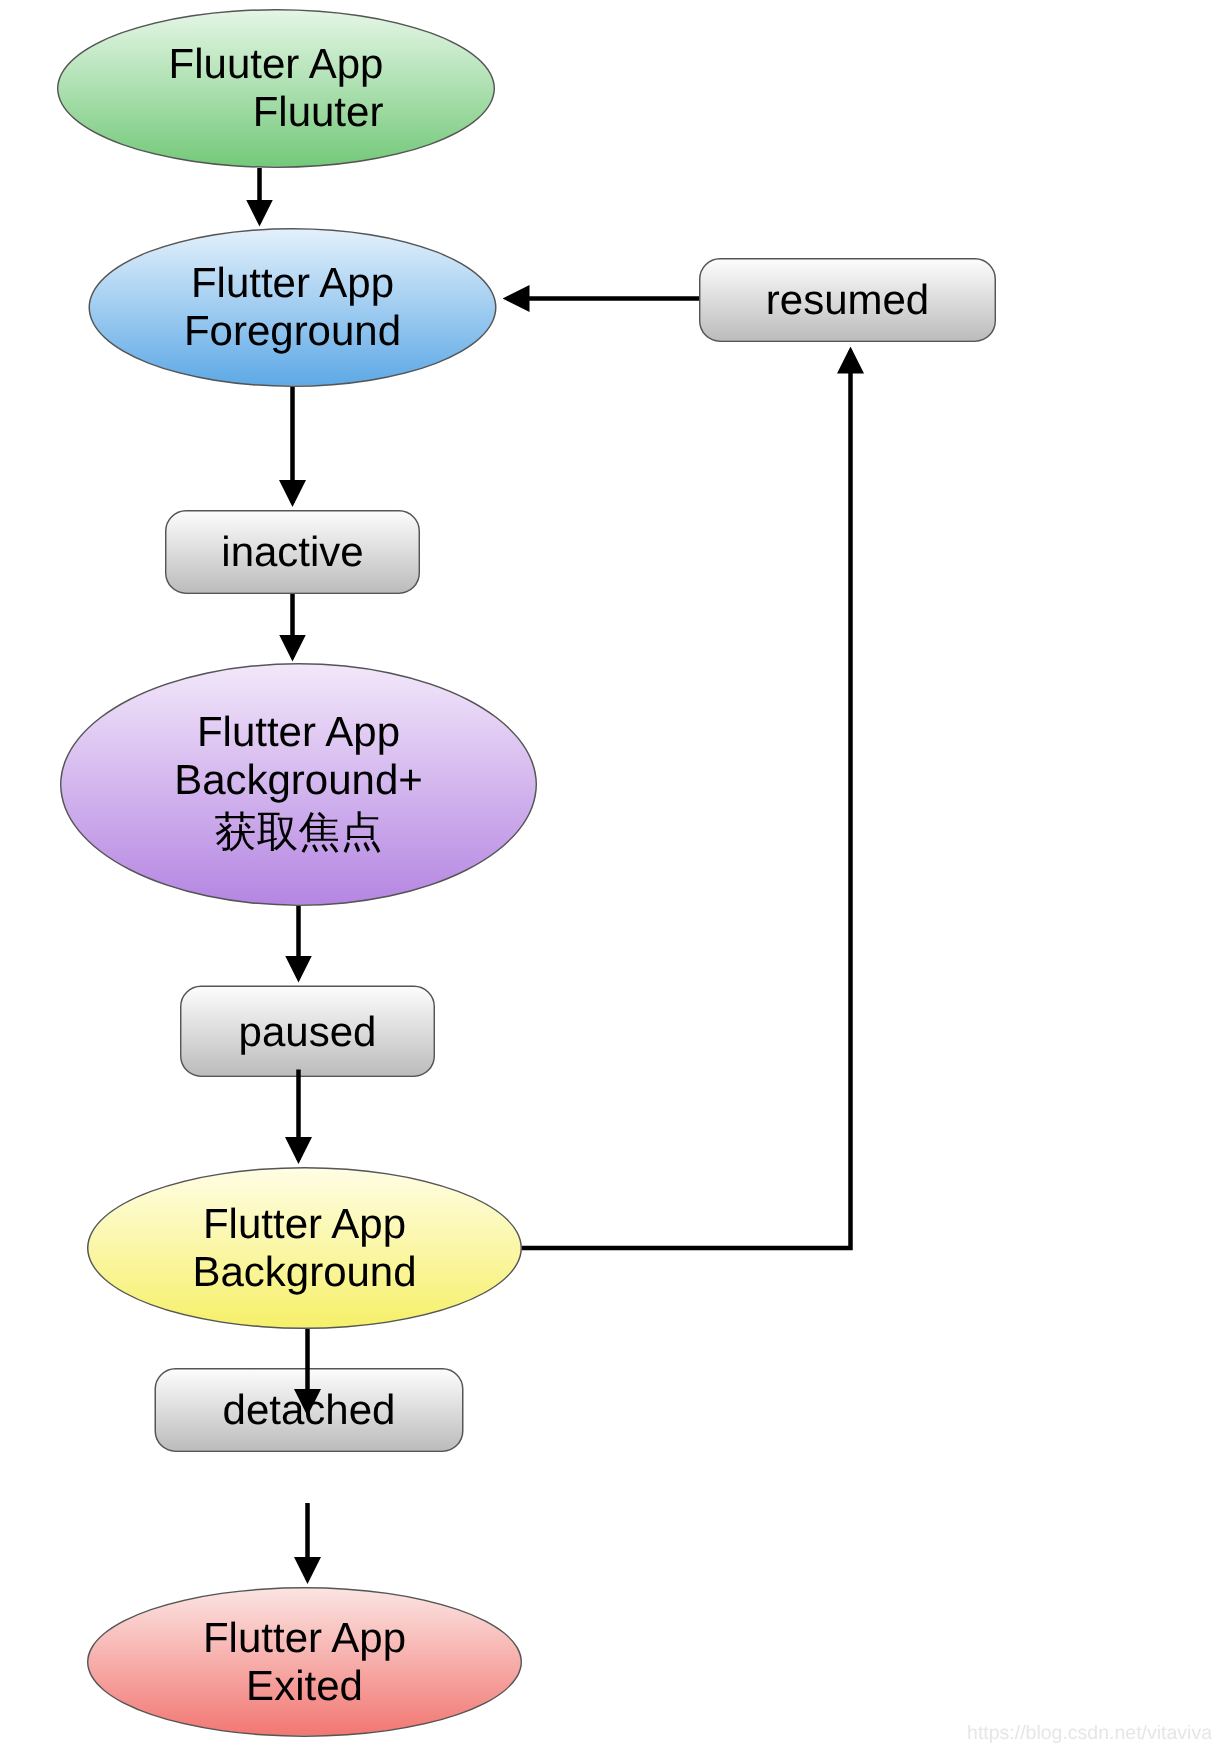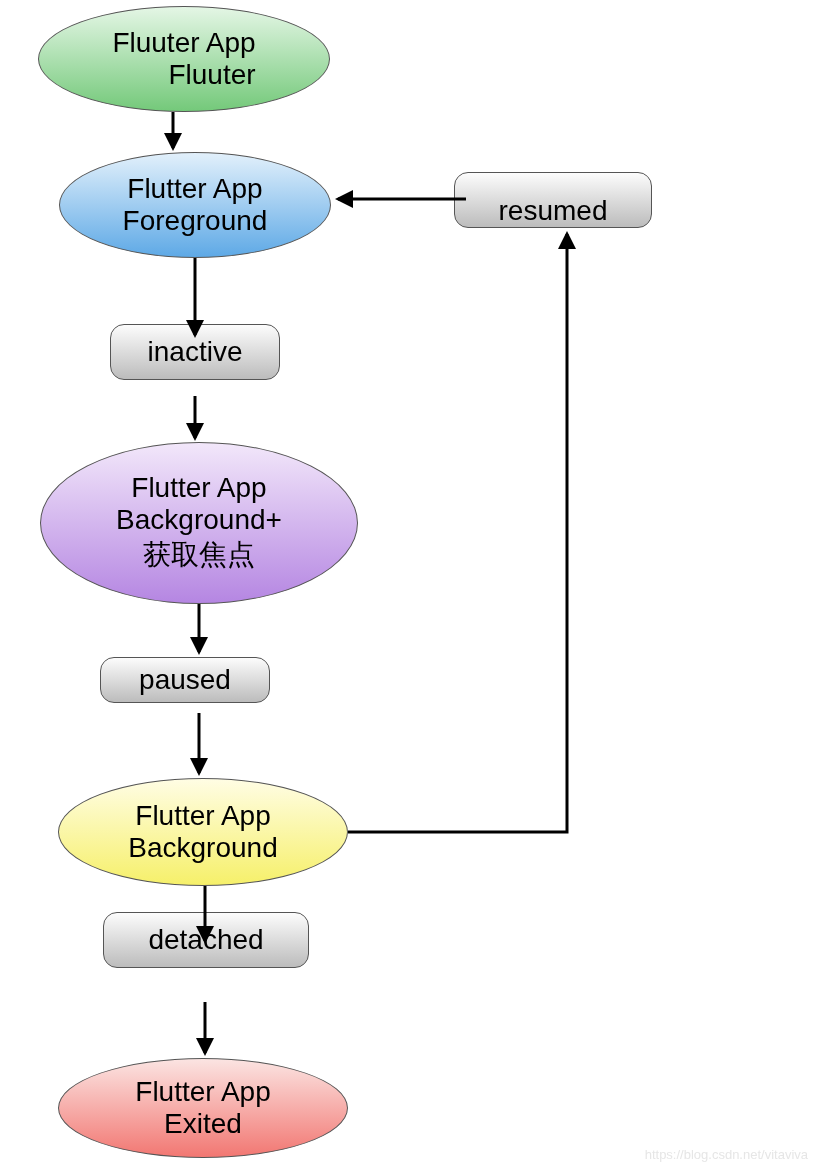--- a/index.html
+++ b/index.html
@@ -60,33 +60,33 @@
   </div>
 </div>
 
 <div class="node ellipse blue" style="left:59px; top:152px; width:272px; height:106px;">
   <div>
     <span>Flutter App</span><br>
     <span>Foreground</span>
   </div>
 </div>
 
-<div class="node rect gray" style="left:110px; top:324px; width:170px; height:56px;">
+<div class="node rect gray" style="left:110px; top:340px; width:170px; height:56px;">
   <span>inactive</span>
 </div>
 
 <div class="node ellipse purple" style="left:40px; top:442px; width:318px; height:162px;">
   <div>
     <span>Flutter App</span><br>
     <span>Background+</span><br>
     <span>获取焦点</span>
   </div>
 </div>
 
-<div class="node rect gray" style="left:100px; top:657px; width:170px; height:46px;">
+<div class="node rect gray" style="left:120px; top:657px; width:170px; height:61px;">
   <span>paused</span>
 </div>
 
 <div class="node ellipse yellow" style="left:58px; top:778px; width:290px; height:108px;">
   <div>
     <span>Flutter App</span><br>
     <span>Background</span>
   </div>
 </div>
 
@@ -94,21 +94,21 @@
   <span>detached</span>
 </div>
 
 <div class="node ellipse red" style="left:58px; top:1058px; width:290px; height:100px;">
   <div>
     <span>Flutter App</span><br>
     <span>Exited</span>
   </div>
 </div>
 
-<div class="node rect gray" style="left:454px; top:172px; width:198px; height:56px;align-items:flex-end;">
+<div class="node rect gray" style="left:466px; top:172px; width:198px; height:56px;">
   <span>resumed</span>
 </div>
 
 <svg class="arrows">
   <defs>
     <marker id="arrowhead" markerWidth="6" markerHeight="6" refX="5" refY="3" orient="auto">
       <polygon points="0 0, 6 3, 0 6" fill="#000"></polygon>
     </marker>
   </defs>
 

